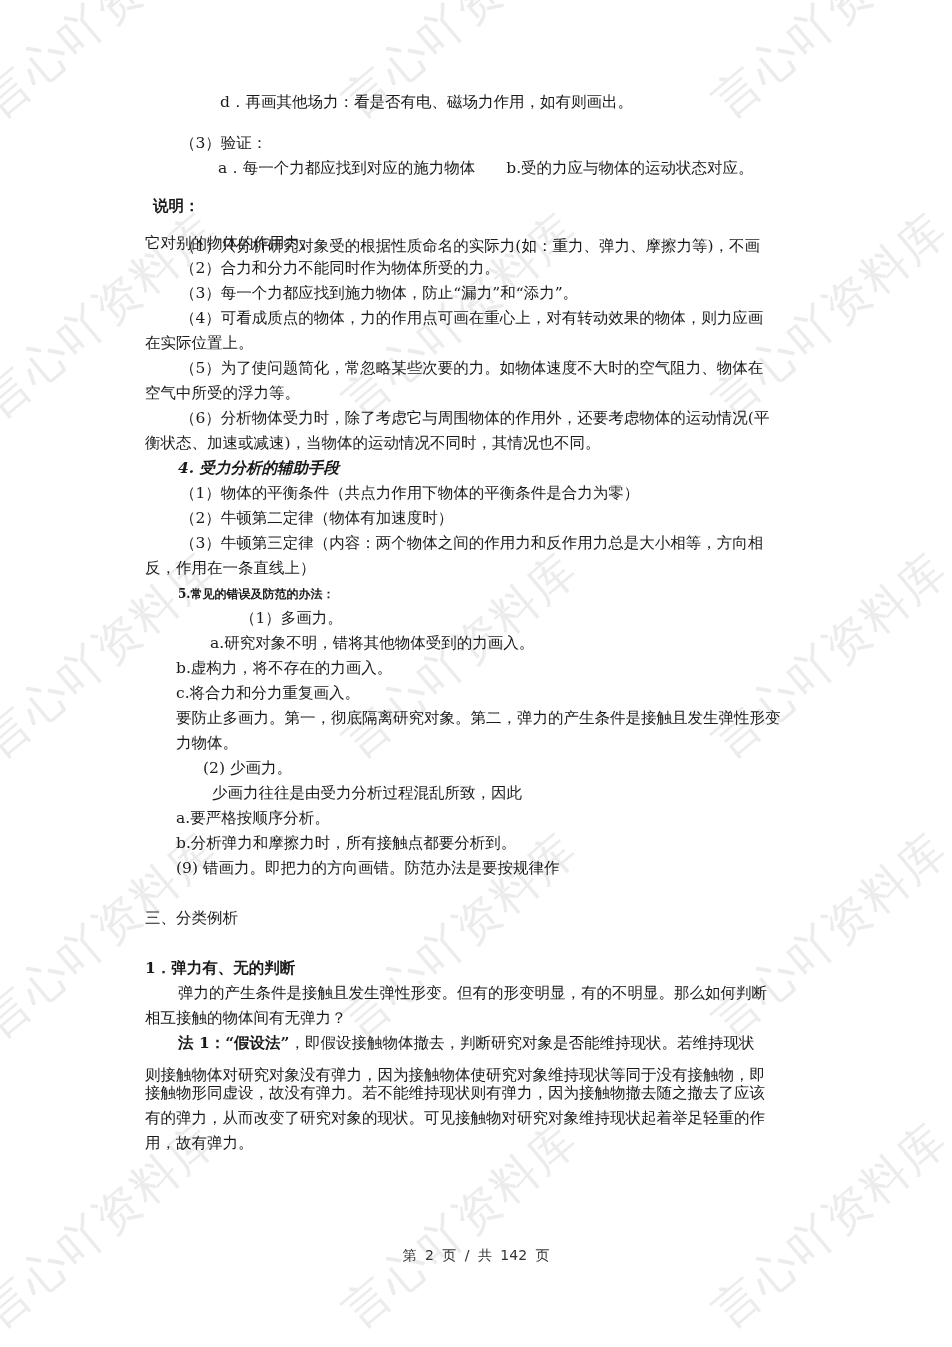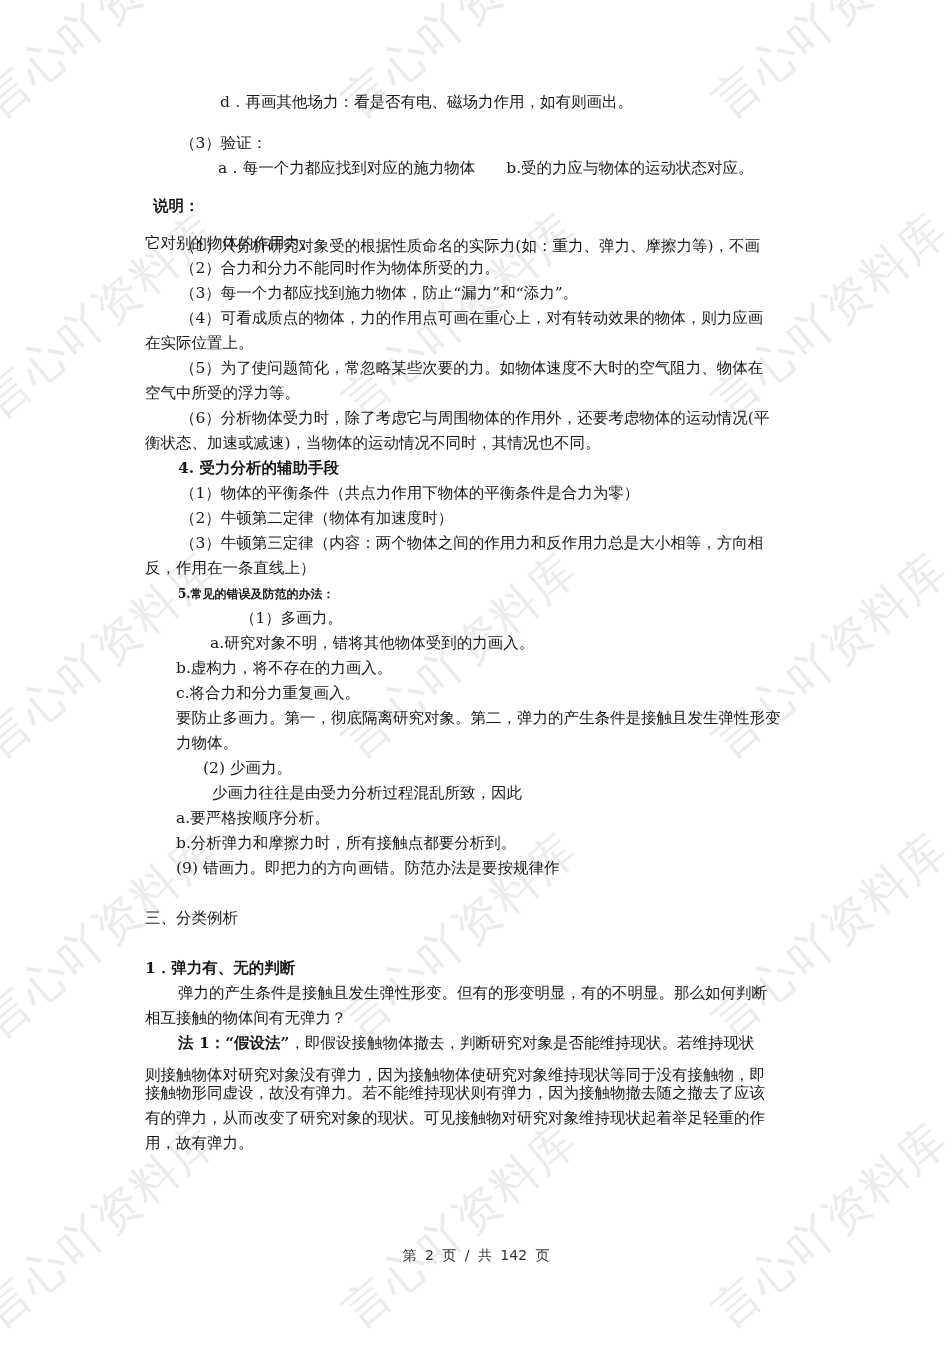--- a/index.html
+++ b/index.html
@@ -44,21 +44,21 @@
       <div class="line" style="left: 180px; top: 208px; margin-top: 28px;">（1）只分析研究对象受的根据性质命名的实际力(如：重力、弹力、摩擦力等)，不画</div>
       <div class="line" style="left: 145px; top: 233px;">它对别的物体的作用力。</div>
       <div class="line" style="left: 180px; top: 258px;">（2）合力和分力不能同时作为物体所受的力。</div>
       <div class="line" style="left: 180px; top: 283px;">（3）每一个力都应找到施力物体，防止“漏力”和“添力”。</div>
       <div class="line" style="left: 180px; top: 308px;">（4）可看成质点的物体，力的作用点可画在重心上，对有转动效果的物体，则力应画</div>
       <div class="line" style="left: 145px; top: 333px;">在实际位置上。</div>
       <div class="line" style="left: 180px; top: 358px;">（5）为了使问题简化，常忽略某些次要的力。如物体速度不大时的空气阻力、物体在</div>
       <div class="line" style="left: 145px; top: 383px;">空气中所受的浮力等。</div>
       <div class="line" style="left: 180px; top: 408px;">（6）分析物体受力时，除了考虑它与周围物体的作用外，还要考虑物体的运动情况(平</div>
       <div class="line" style="left: 145px; top: 433px;">衡状态、加速或减速)，当物体的运动情况不同时，其情况也不同。</div>
-      <div class="line bold" style="left: 178px; top: 458px;">4. 受力分析的辅助手段</div>
+      <div class="line bold" style="left: 178px; top: 458px; font-style: italic;">4. 受力分析的辅助手段</div>
       <div class="line" style="left: 180px; top: 483px;">（1）物体的平衡条件（共点力作用下物体的平衡条件是合力为零）</div>
       <div class="line" style="left: 180px; top: 508px;">（2）牛顿第二定律（物体有加速度时）</div>
       <div class="line" style="left: 180px; top: 533px;">（3）牛顿第三定律（内容：两个物体之间的作用力和反作用力总是大小相等，方向相</div>
       <div class="line" style="left: 145px; top: 558px;">反，作用在一条直线上）</div>
       <div class="line small-bold" style="left: 178px; top: 584px;">5.常见的错误及防范的办法：</div>
       <div class="line" style="left: 200px; top: 608px; margin-left: 40px;">（1）多画力。</div>
       <div class="line" style="left: 210px; top: 633px;">a.研究对象不明，错将其他物体受到的力画入。</div>
       <div class="line" style="left: 176px; top: 658px;">b.虚构力，将不存在的力画入。</div>
       <div class="line" style="left: 176px; top: 683px;">c.将合力和分力重复画入。</div>
       <div class="line" style="left: 176px; top: 708px;">要防止多画力。第一，彻底隔离研究对象。第二，弹力的产生条件是接触且发生弹性形变</div>

